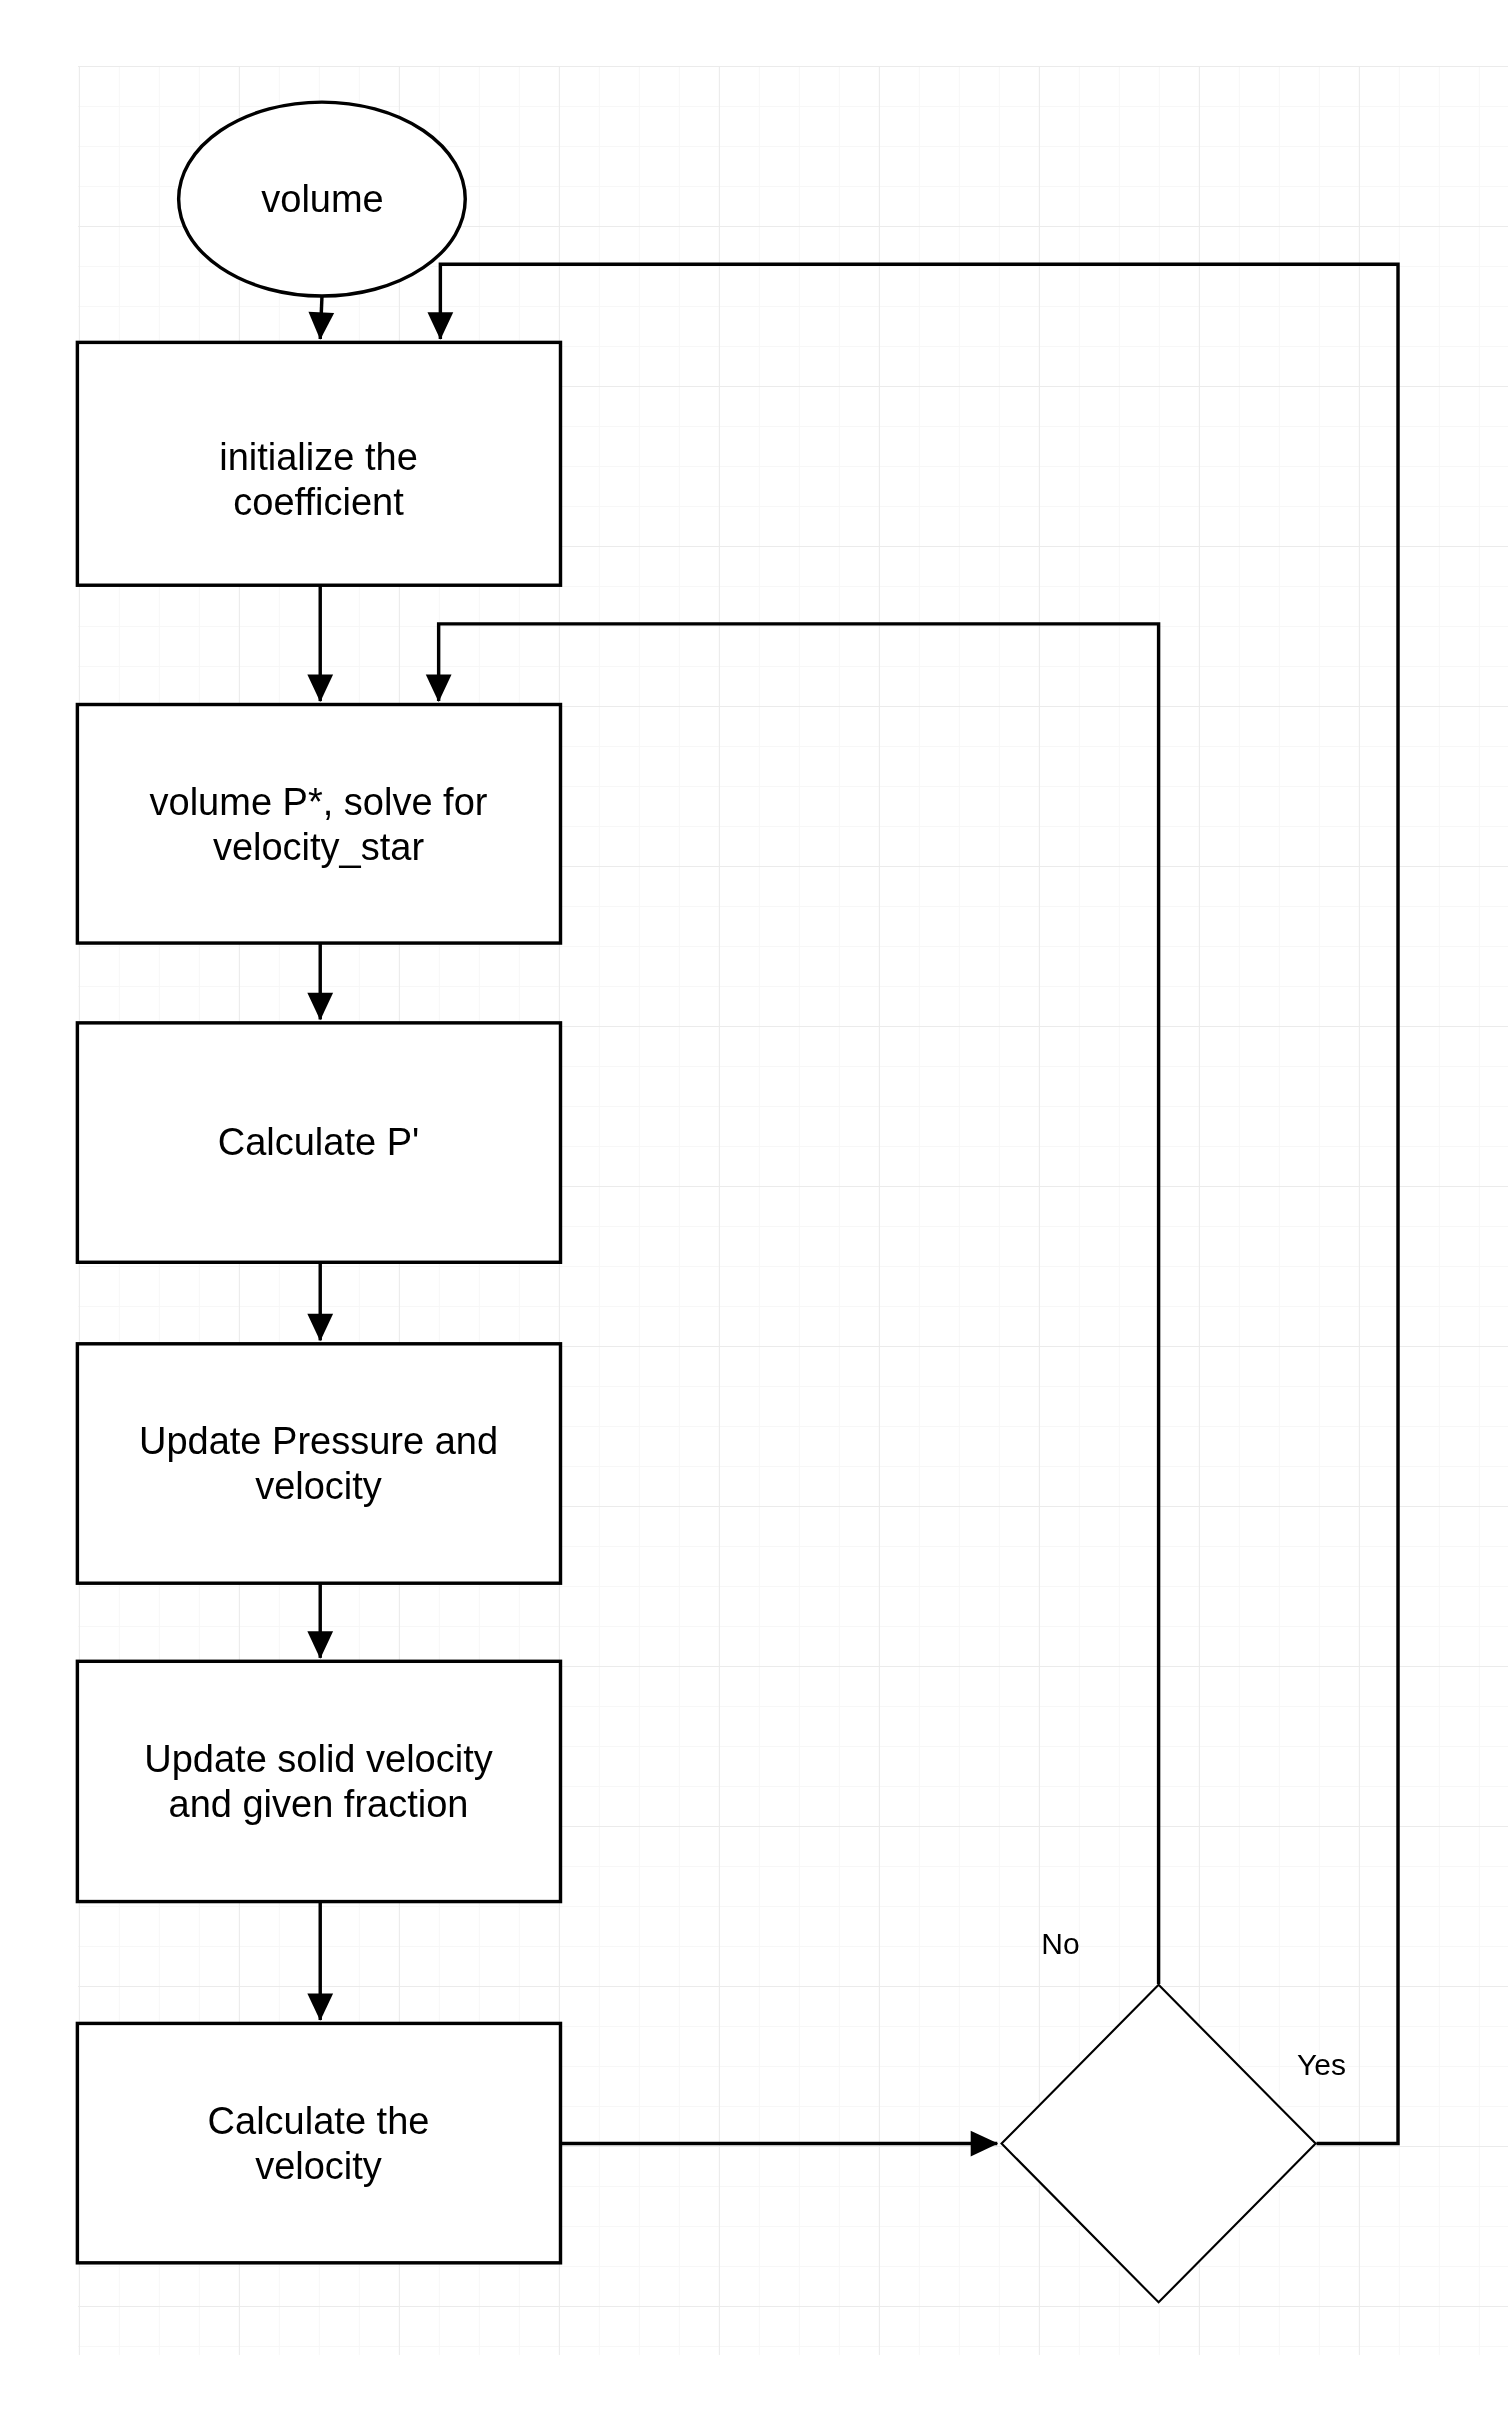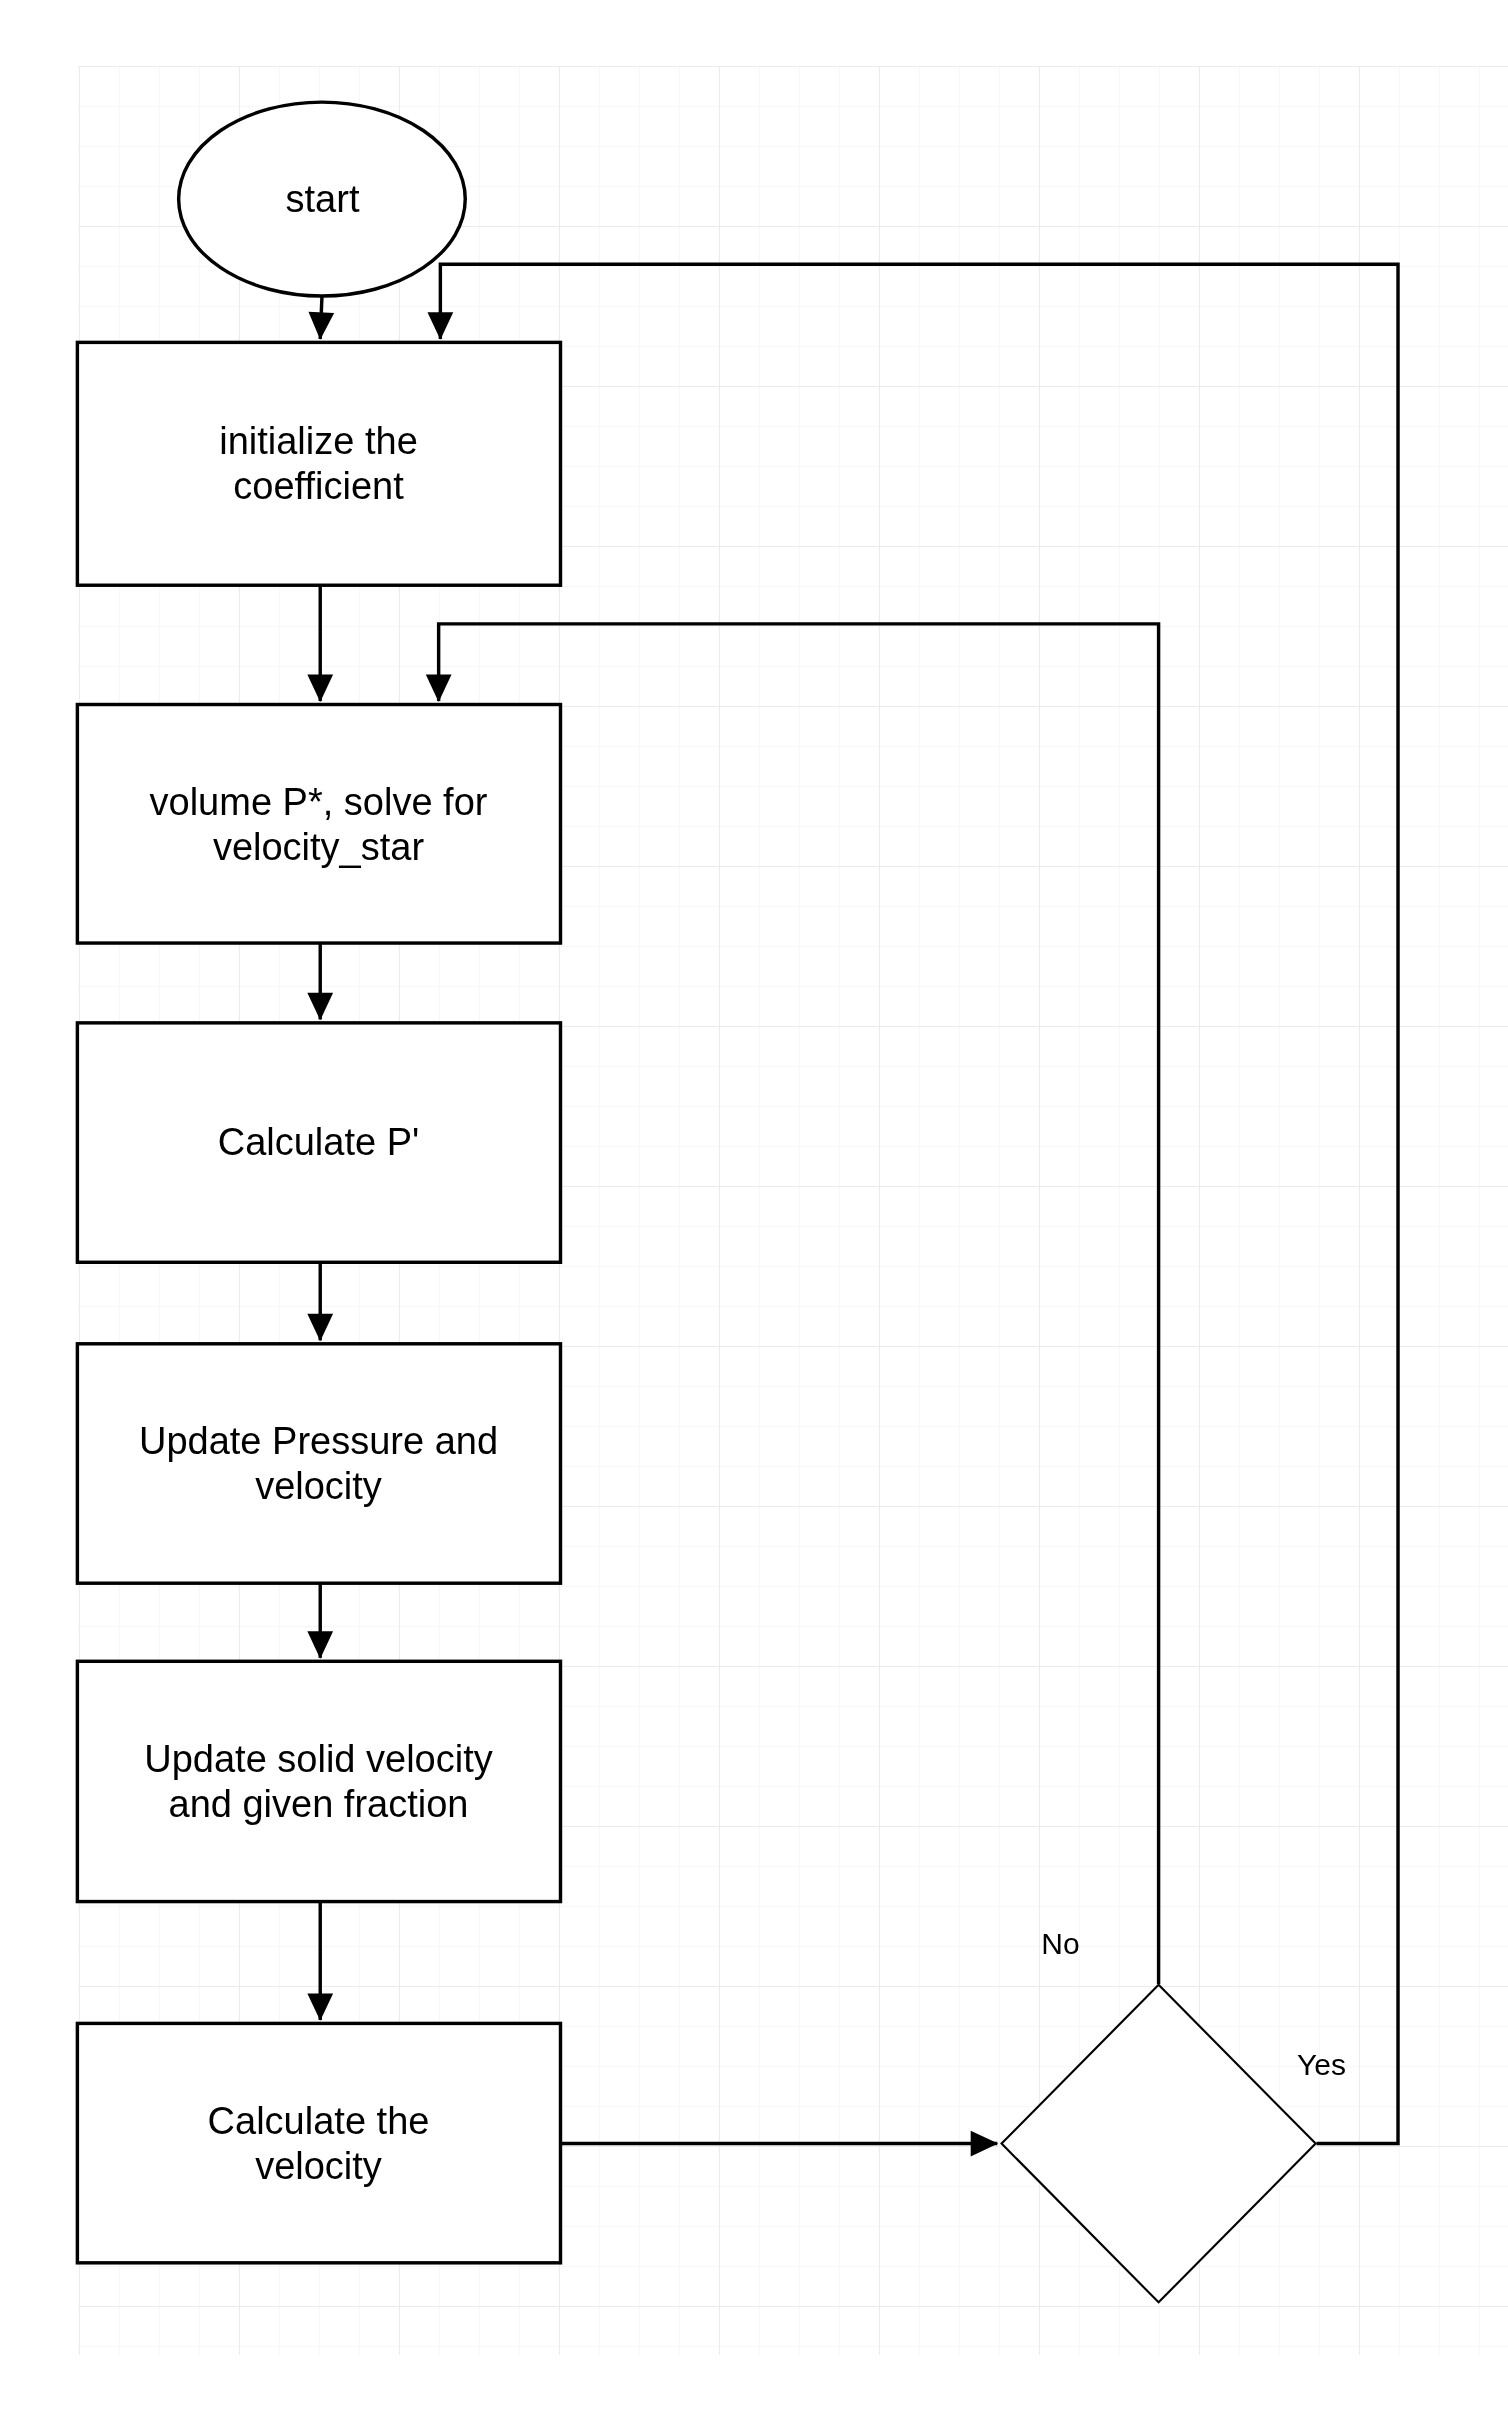--- a/index.html
+++ b/index.html
@@ -85,22 +85,22 @@
     <ellipse cx="375" cy="232" rx="167" ry="113" fill="#ffffff" stroke="#000000" stroke-width="4"></ellipse>
     <rect x="90" y="399" width="563" height="283" fill="#ffffff" stroke="#000000" stroke-width="4"></rect>
     <rect x="90" y="821" width="563" height="278" fill="#ffffff" stroke="#000000" stroke-width="4"></rect>
     <rect x="90" y="1192" width="563" height="279" fill="#ffffff" stroke="#000000" stroke-width="4"></rect>
     <rect x="90" y="1566" width="563" height="279" fill="#ffffff" stroke="#000000" stroke-width="4"></rect>
     <rect x="90" y="1936" width="563" height="280" fill="#ffffff" stroke="#000000" stroke-width="4"></rect>
     <rect x="90" y="2358" width="563" height="279" fill="#ffffff" stroke="#000000" stroke-width="4"></rect>
     <polygon points="1350,2313 1533,2498 1350,2683 1167,2498" fill="#ffffff" stroke="#000000" stroke-width="2.5"></polygon>
   </svg>
 
-  <div class="node-label" style="left:179px; top:102px; width:287px; height:194px;">start</div>
-  <div class="node-label" style="left:77px; top:342px; width:483px; height:243px;">initialize the
+  <div class="node-label" style="left:179px; top:102px; width:287px; height:194px;">volume</div>
+  <div class="node-label" style="left:77px; top:358px; width:483px; height:243px;">initialize the
 coefficient</div>
   <div class="node-label" style="left:77px; top:705px; width:483px; height:239px;">volume P*, solve for
 velocity_star</div>
   <div class="node-label" style="left:77px; top:1023px; width:483px; height:239px;">Calculate P'</div>
   <div class="node-label" style="left:77px; top:1344px; width:483px; height:239px;">Update Pressure and
 velocity</div>
   <div class="node-label" style="left:77px; top:1662px; width:483px; height:240px;">Update solid velocity
 and given fraction</div>
   <div class="node-label" style="left:77px; top:2024px; width:483px; height:239px;">Calculate the
 velocity</div>

